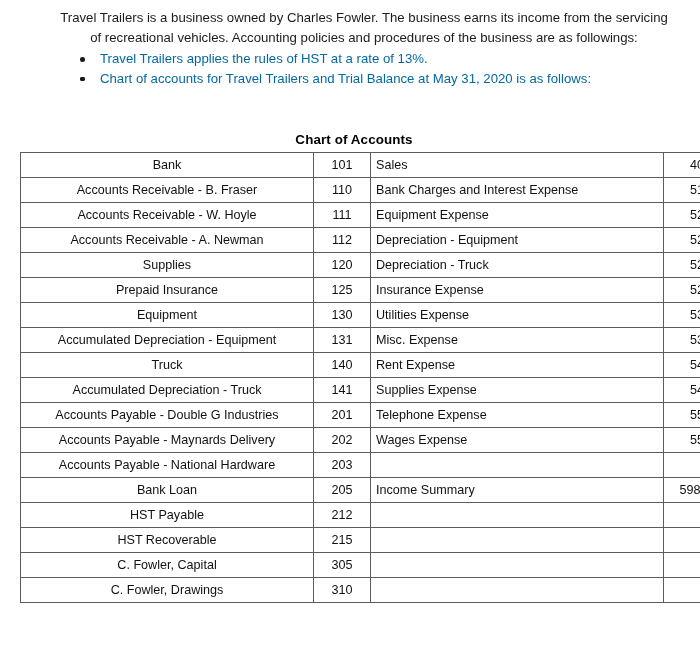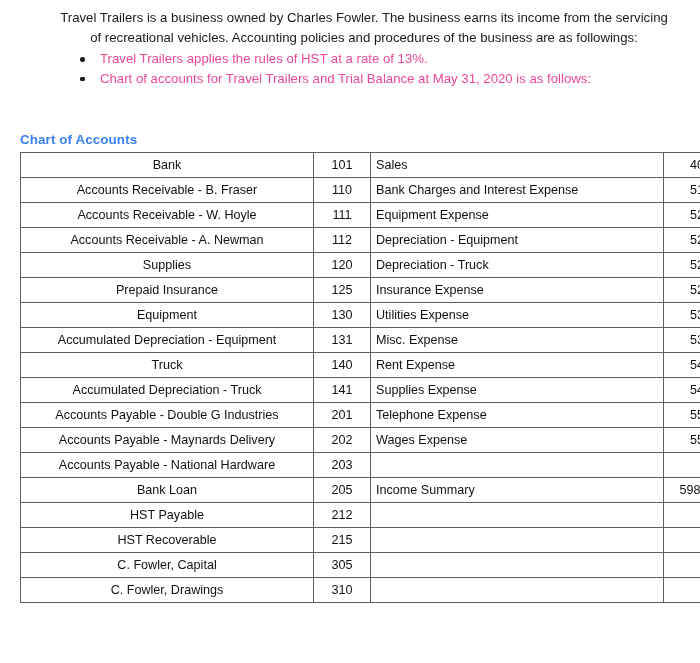--- a/index.html
+++ b/index.html
@@ -33,41 +33,42 @@
   #bullet-list {
     list-style: none;
     margin: 2px 0 0 0;
     padding: 0;
   }
   #bullet-list li {
     position: relative;
     padding-left: 42px;
     font-size: 13.2px;
     line-height: 19.6px;
-    color: #ec4899;
+    color: #0369a1;
   }
   #bullet-list li .bullet-dot {
     position: absolute;
     left: 22px;
     top: 8px;
     width: 4.5px;
     height: 4.5px;
     border-radius: 50%;
     background: #1b1b1b;
   }
 
   
   #table-title {
     position: absolute;
-    left: 20px;
+    left: 28px;
     top: 132px;
     width: 652px;
+    text-align: center;
     font-size: 13.4px;
     font-weight: bold;
-    color: #3b82f6;
+    color: #000000;
     letter-spacing: 0.1px;
   }
 
   
   #accounts-table {
     position: absolute;
     left: 20px;
     top: 152px;
     width: 652px;
     border-collapse: collapse;

